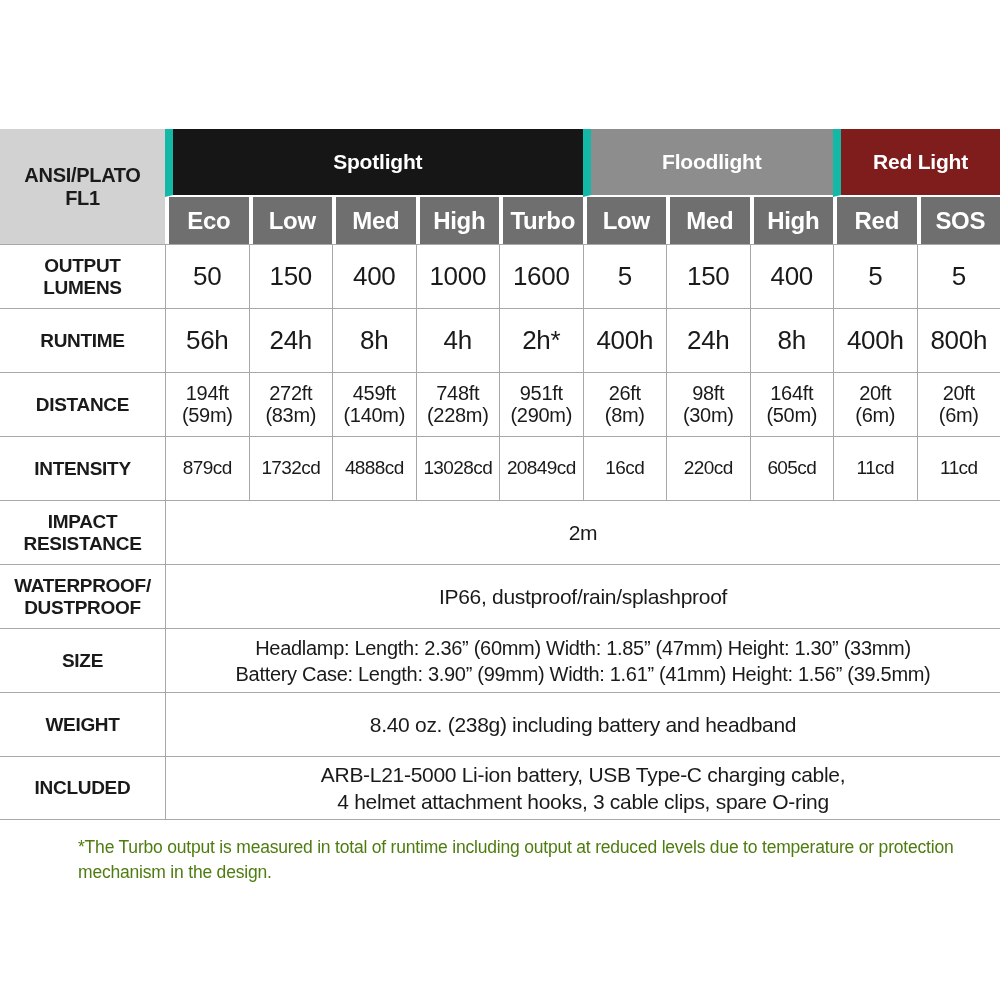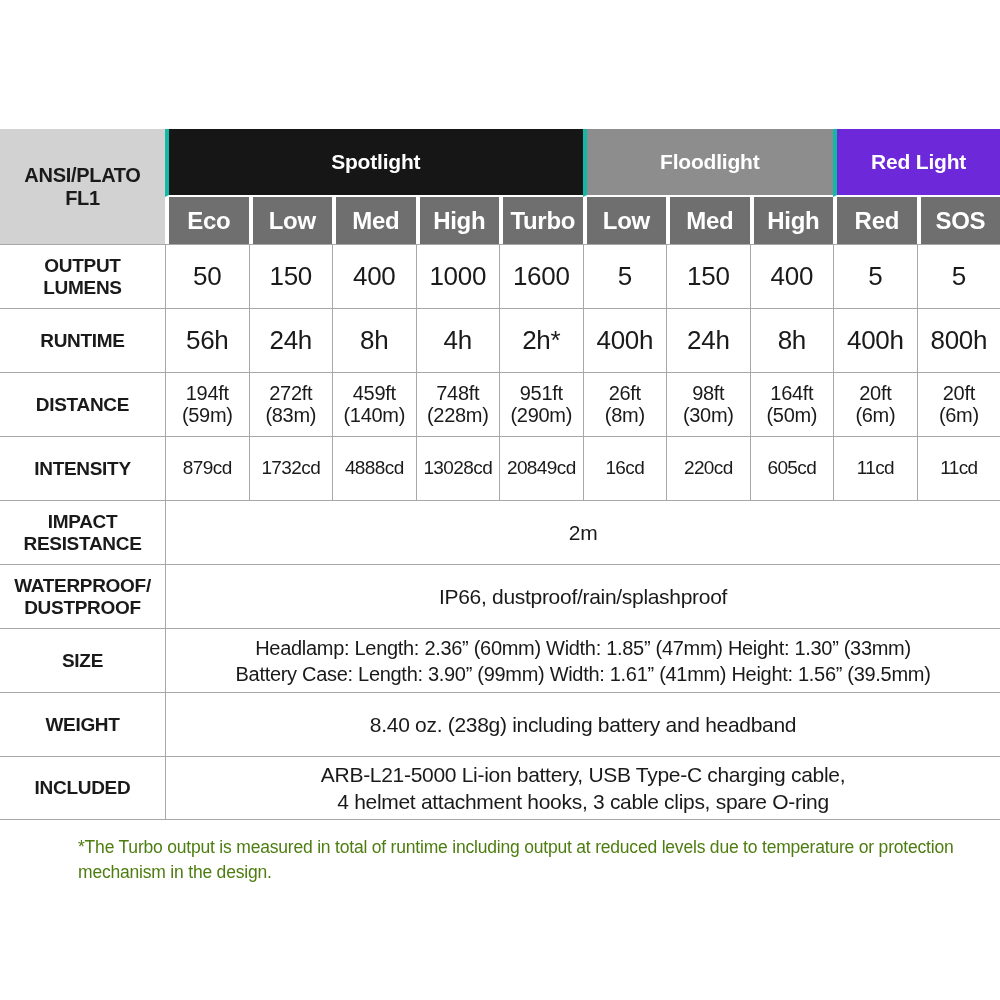--- a/index.html
+++ b/index.html
@@ -12,25 +12,25 @@
     width:1000px;margin-top:129px;
   }
   col.c-label{width:165px;}
   col.c-data{width:83.5px;}
   th,td{padding:0;text-align:center;vertical-align:middle;overflow:hidden;}
 
   
   tr.group-row{height:68px;}
   th.grp{
     color:#ffffff;font-weight:bold;font-size:21px;letter-spacing:-0.2px;
-    border-left:4px solid #14b8a6;border-bottom:2px solid #ffffff;
+    border-left:8px solid #14b8a6;border-bottom:2px solid #ffffff;
   }
   th.grp-spotlight{background:#161616;}
   th.grp-floodlight{background:#8d8d8d;}
-  th.grp-redlight{background:#6d28d9;}
+  th.grp-redlight{background:#7f1d1d;}
 
   
   td.corner{
     background:#d2d2d2;font-weight:bold;font-size:20px;line-height:1.15;
     white-space:pre-line;color:#1a1a1a;letter-spacing:-0.3px;
   }
 
   
   tr.mode-row{height:47px;}
   th.mode{

